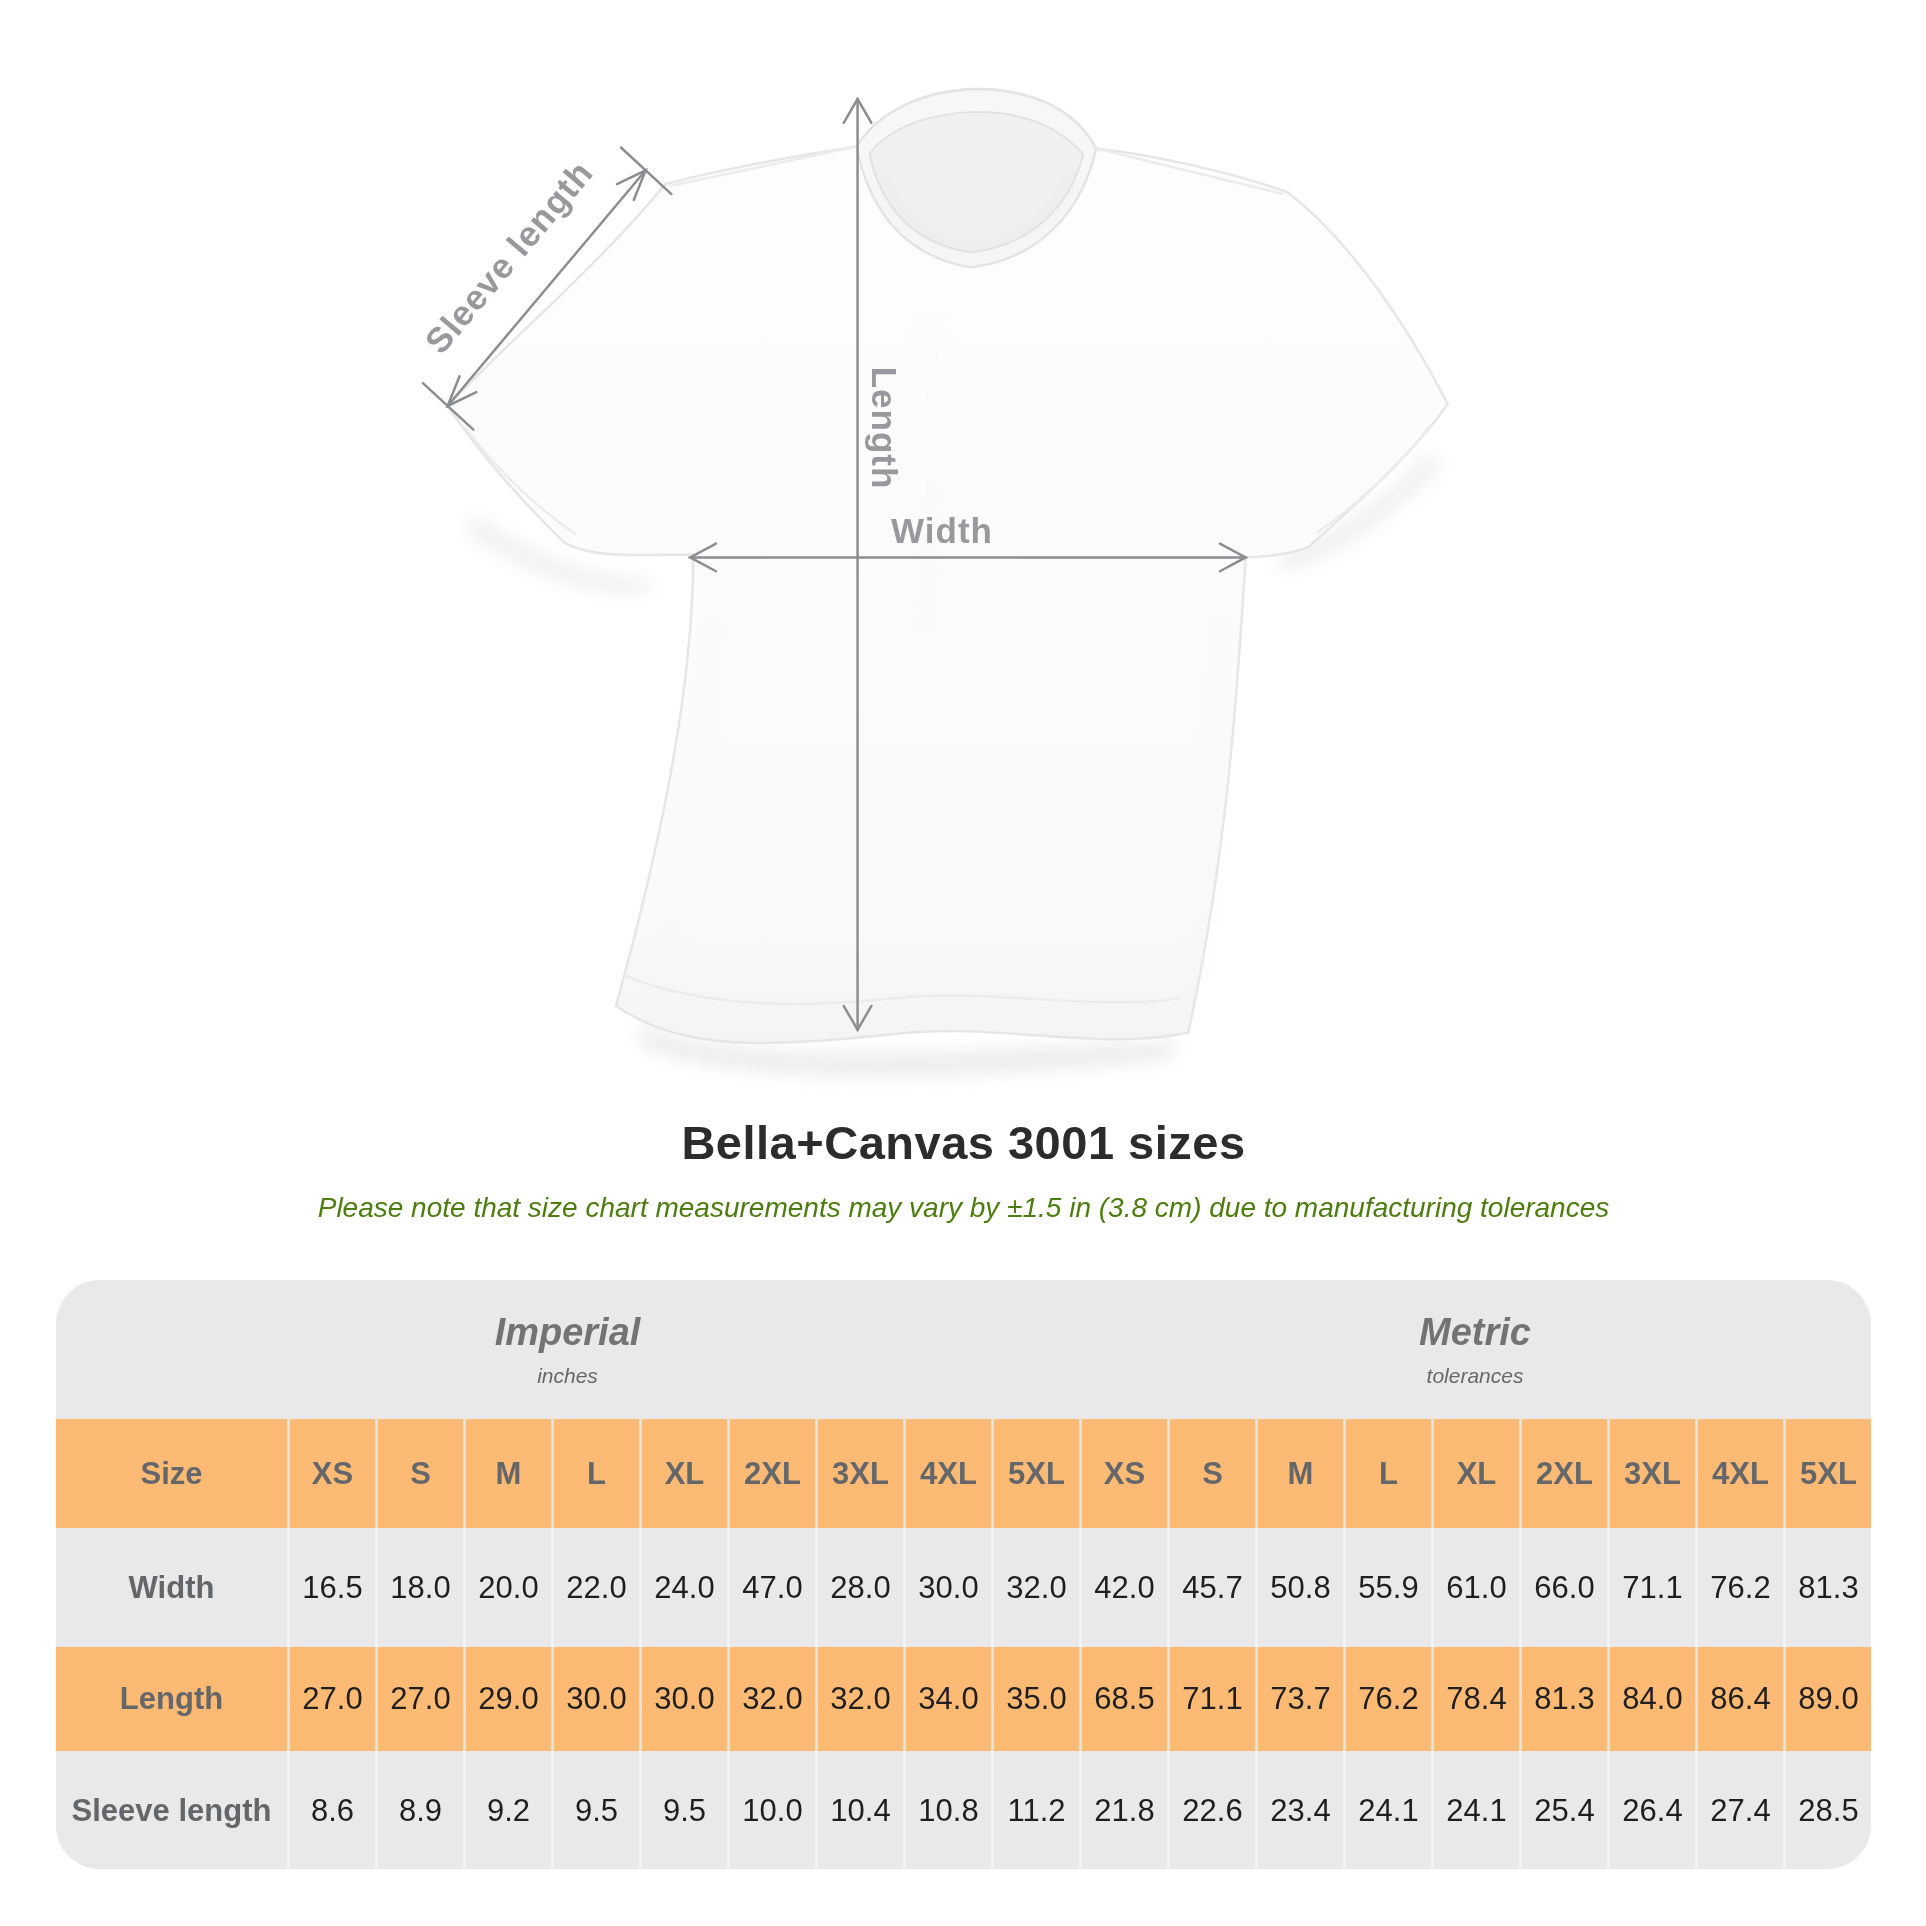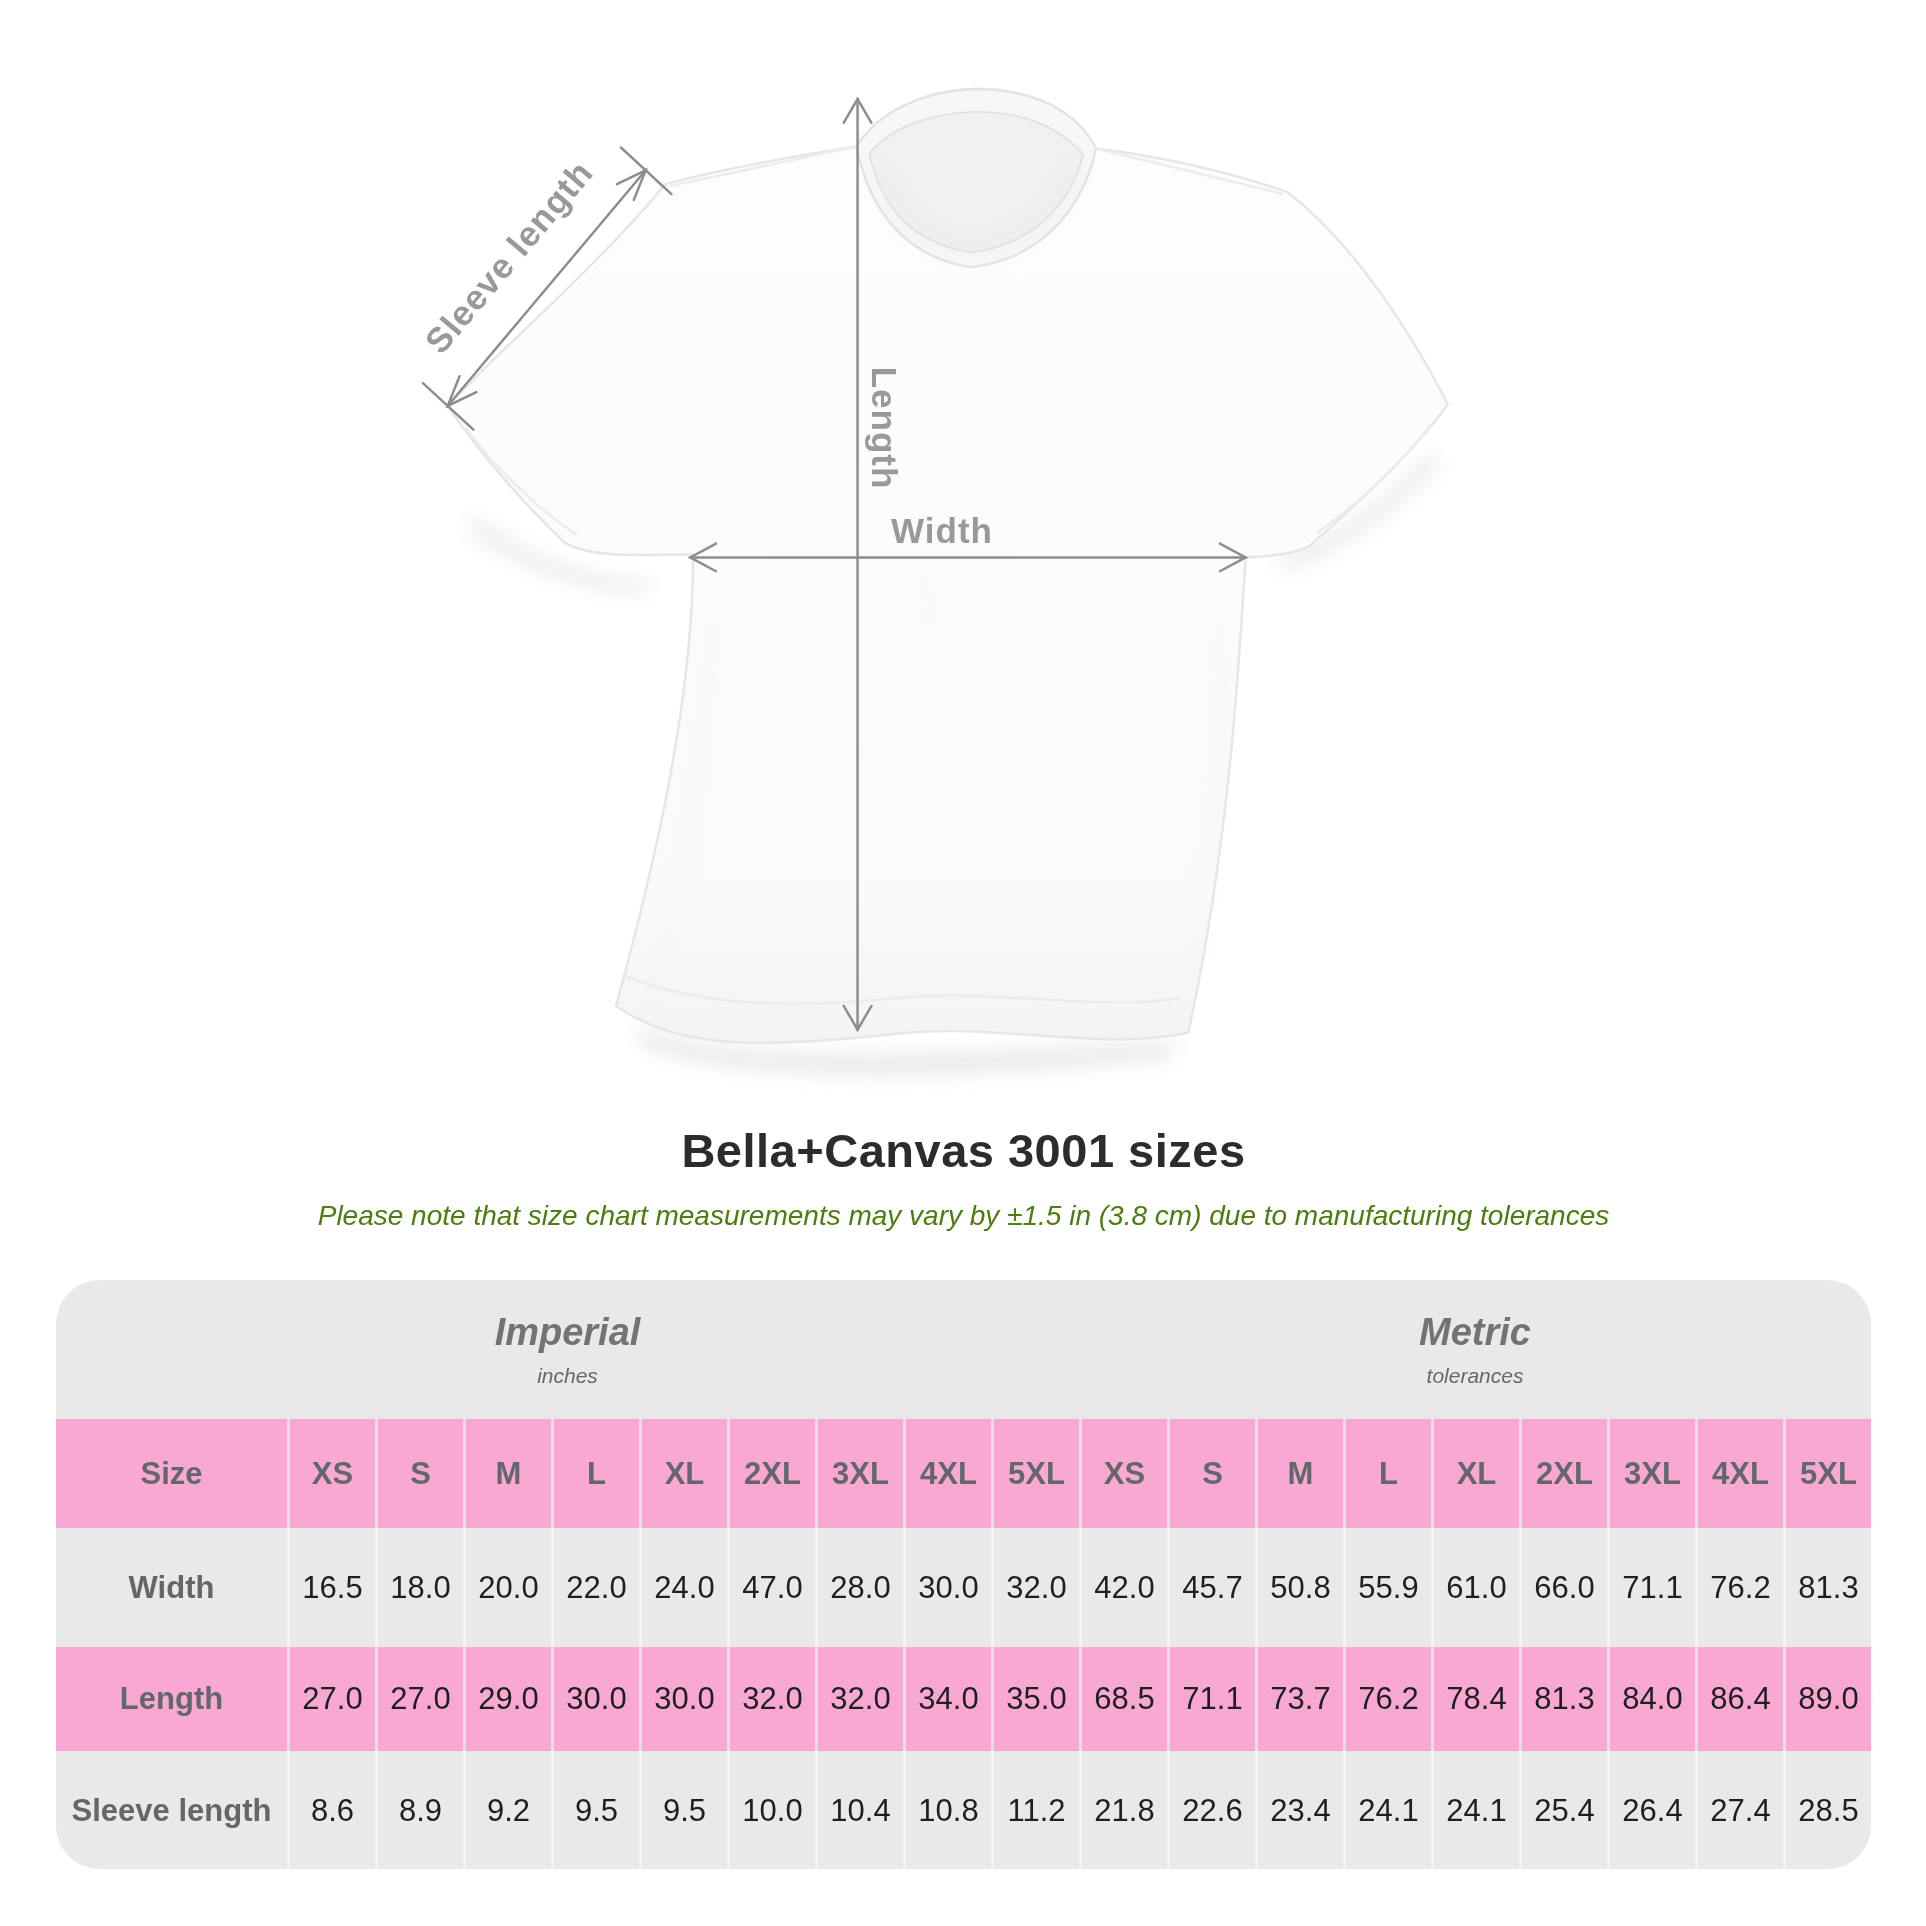--- a/index.html
+++ b/index.html
@@ -9,40 +9,40 @@
   
   .diagram{position:absolute;left:0;top:0;width:1927px;height:1099px;}
   .diagram svg{position:absolute;left:0;top:0;}
   .dim-label{position:absolute;font-weight:bold;color:#97999c;font-size:35px;letter-spacing:1px;white-space:nowrap;}
   .lbl-sleeve{left:509px;top:257px;transform:translate(-50%,-50%) rotate(-50deg);}
   .lbl-length{left:884px;top:428px;transform:translate(-50%,-50%) rotate(90deg);}
   .lbl-width{left:942px;top:531px;transform:translate(-50%,-50%);}
 
   
   .title-block{position:absolute;left:0;top:1115px;width:1927px;text-align:center;}
-  .title-block h1{margin:8px;font-size:47px;font-weight:bold;color:#2c2c2c;letter-spacing:0.5px;}
+  .title-block h1{margin:0;font-size:47px;font-weight:bold;color:#2c2c2c;letter-spacing:0.5px;}
   .title-note{margin-top:22px;font-size:28px;font-style:italic;color:#4d7c0f;}
 
   
   .size-table{position:absolute;left:56px;top:1280px;width:1815px;height:589px;
               background:#e9e9e9;border-radius:44px;overflow:hidden;}
   .units-row{display:flex;height:139px;}
   .unit-group{display:flex;flex-direction:column;align-items:center;justify-content:center;gap:10px;}
   .unit-group.imperial{width:1023px;}
   .unit-group.metric{flex:1;}
   .unit-name{font-size:38px;font-weight:bold;font-style:italic;color:#737373;}
   .unit-sub{font-size:21px;font-style:italic;color:#66696b;}
 
   .t-row{display:grid;grid-template-columns:231px repeat(18,1fr);}
   .row-size{height:109px;}
   .row-width{height:119px;}
   .row-length{height:104px;}
   .row-sleeve{height:119px;}
   .cell{display:flex;align-items:center;justify-content:center;font-size:31px;color:#1f1f1f;}
-  .row-white .cell{background:#f9a8d4;border-left:3px solid #e2e2e2;}
+  .row-white .cell{background:#fdba74;border-left:3px solid #e2e2e2;}
   .row-gray  .cell{background:#e9e9e9;border-left:3px solid #f3f3f3;}
   .t-row .cell:first-child{border-left:none;}
   .cell.hdr,.cell.rowlbl{font-weight:bold;color:#64676a;}
 </style>
 </head>
 <body>
 
 <div class="page">
 
   <div class="diagram">

